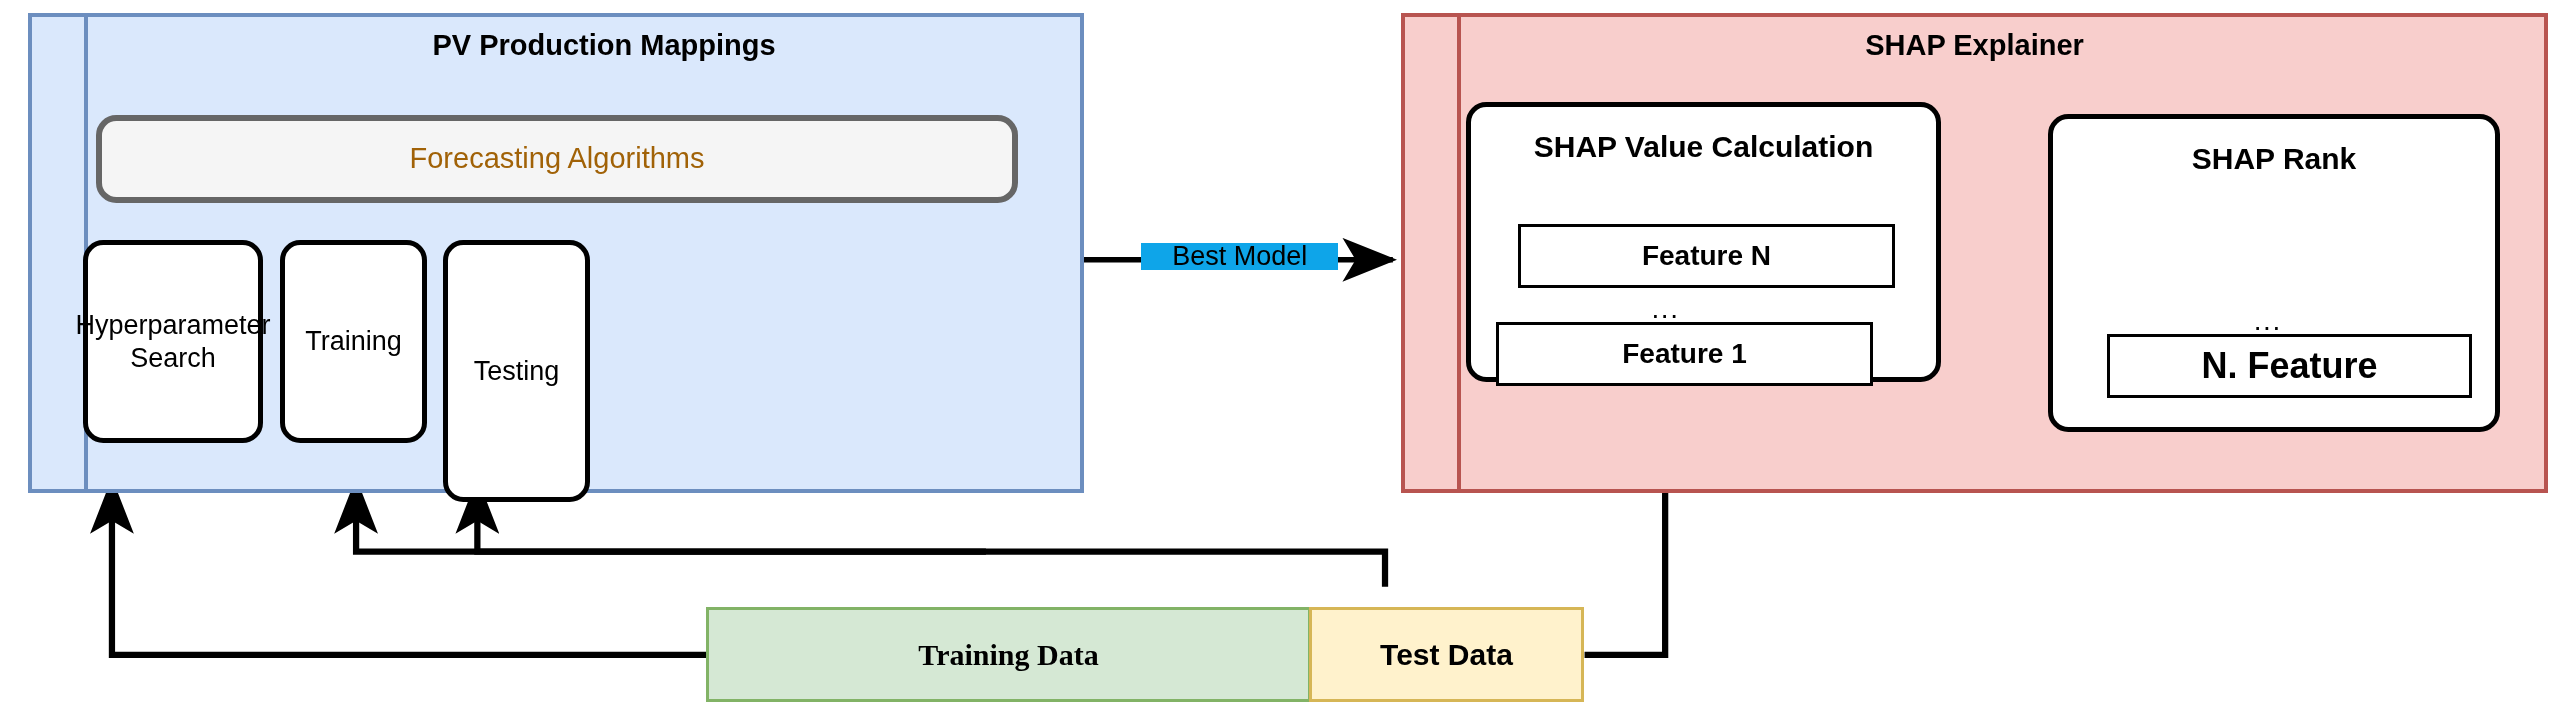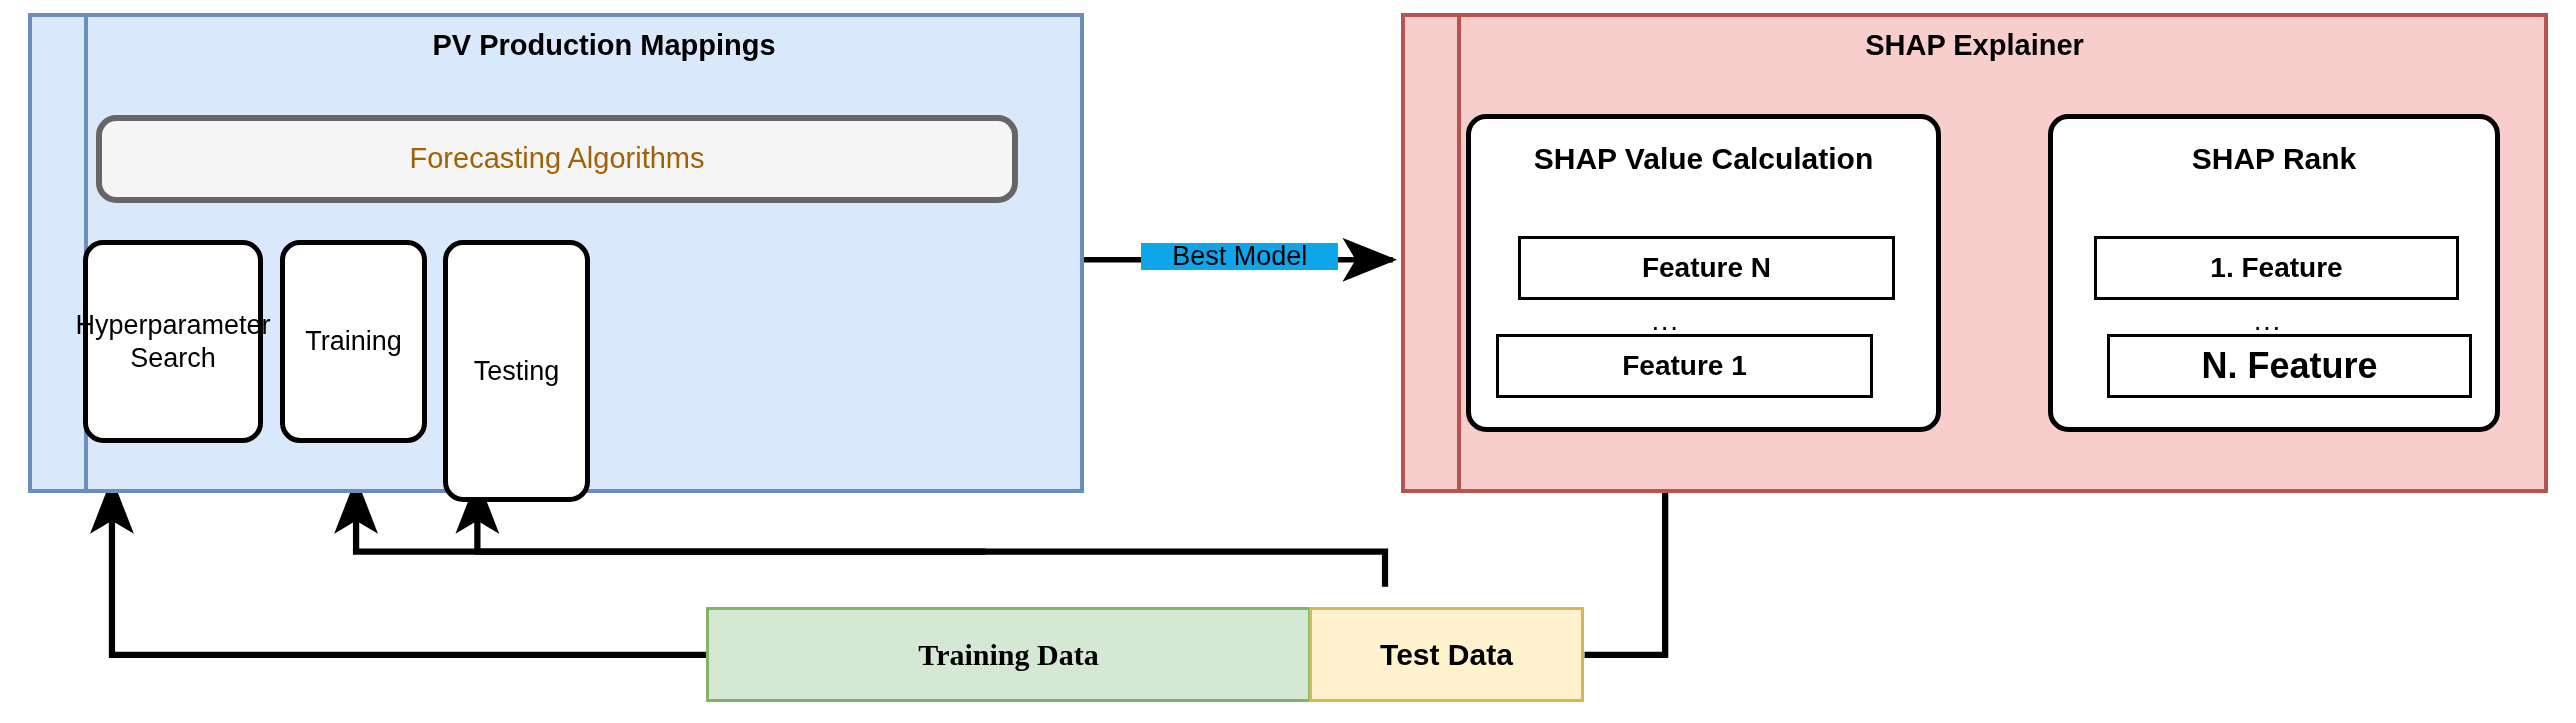--- a/index.html
+++ b/index.html
@@ -127,58 +127,55 @@
   </div>
 
   <div class="rbox grey" style="left:96px;top:115px;width:922px;height:88px;font-size:29px;">
     <span>Forecasting Algorithms</span>
   </div>
 
   <div class="rbox" style="left:83px;top:240px;width:180px;height:203px;font-size:27px;padding:0 5px;">
     <span>Hyperparameter Search</span>
   </div>
 
-  <div class="rbox" style="left:280px;top:240px;width:147px;height:203px;font-size:27px;border-radius:20px;">
+  <div class="rbox" style="left:280px;top:240px;width:147px;height:203px;font-size:27px;">
     <span>Training</span>
   </div>
 
   <div class="rbox" style="left:443px;top:240px;width:147px;height:262px;font-size:27px;">
     <span>Testing</span>
   </div>
 
   <div class="edge-label" style="left:1141px;top:243px;width:188px;font-size:27px;">
     <span>Best Model</span>
   </div>
 
   <div class="group red-group" style="left:1401px;top:13.3px;width:1147px;height:480px;">
     <div class="outer"></div>
     <div class="inner" style="left:56px;width:1034px;"></div>
     <div class="group-title" style="top:15.7px;font-size:29px;">SHAP Explainer</div>
   </div>
 
-  <div class="rbox titled" style="left:1466px;top:114px;width:475px;height:318px;">
+  <div class="rbox titled" style="left:1466px;top:102px;width:475px;height:280px;">
     <div class="rbox-title" style="top:22px;font-size:30px;">SHAP Value Calculation</div>
 
     <div class="sbox" style="left:47px;top:117px;width:377px;height:64px;font-size:28px;">
       <span>Feature N</span>
     </div>
 
     <div class="ellipsis" style="left:-38px;top:188px;font-size:28px;">...</div>
 
     <div class="sbox" style="left:25px;top:215px;width:377px;height:64px;font-size:28px;">
       <span>Feature 1</span>
     </div>
   </div>
 
   <div class="rbox titled" style="left:2048px;top:114px;width:452px;height:318px;">
     <div class="rbox-title" style="top:22px;font-size:30px;">SHAP Rank</div>
 
-    <div class="sbox" style="left:41px;top:117px;width:365px;height:64px;font-size:28px;">
-      <span>1. Feature</span>
-    </div>
 
     <div class="ellipsis" style="left:-6.3px;top:188px;font-size:28px;">...</div>
 
     <div class="sbox" style="left:54px;top:215px;width:365px;height:64px;font-size:36px;">
       <span>N. Feature</span>
     </div>
   </div>
 
   <div class="dbox green" style="left:706px;top:607px;width:605px;height:95px;font-size:30px;">
     <span>Training Data</span>

